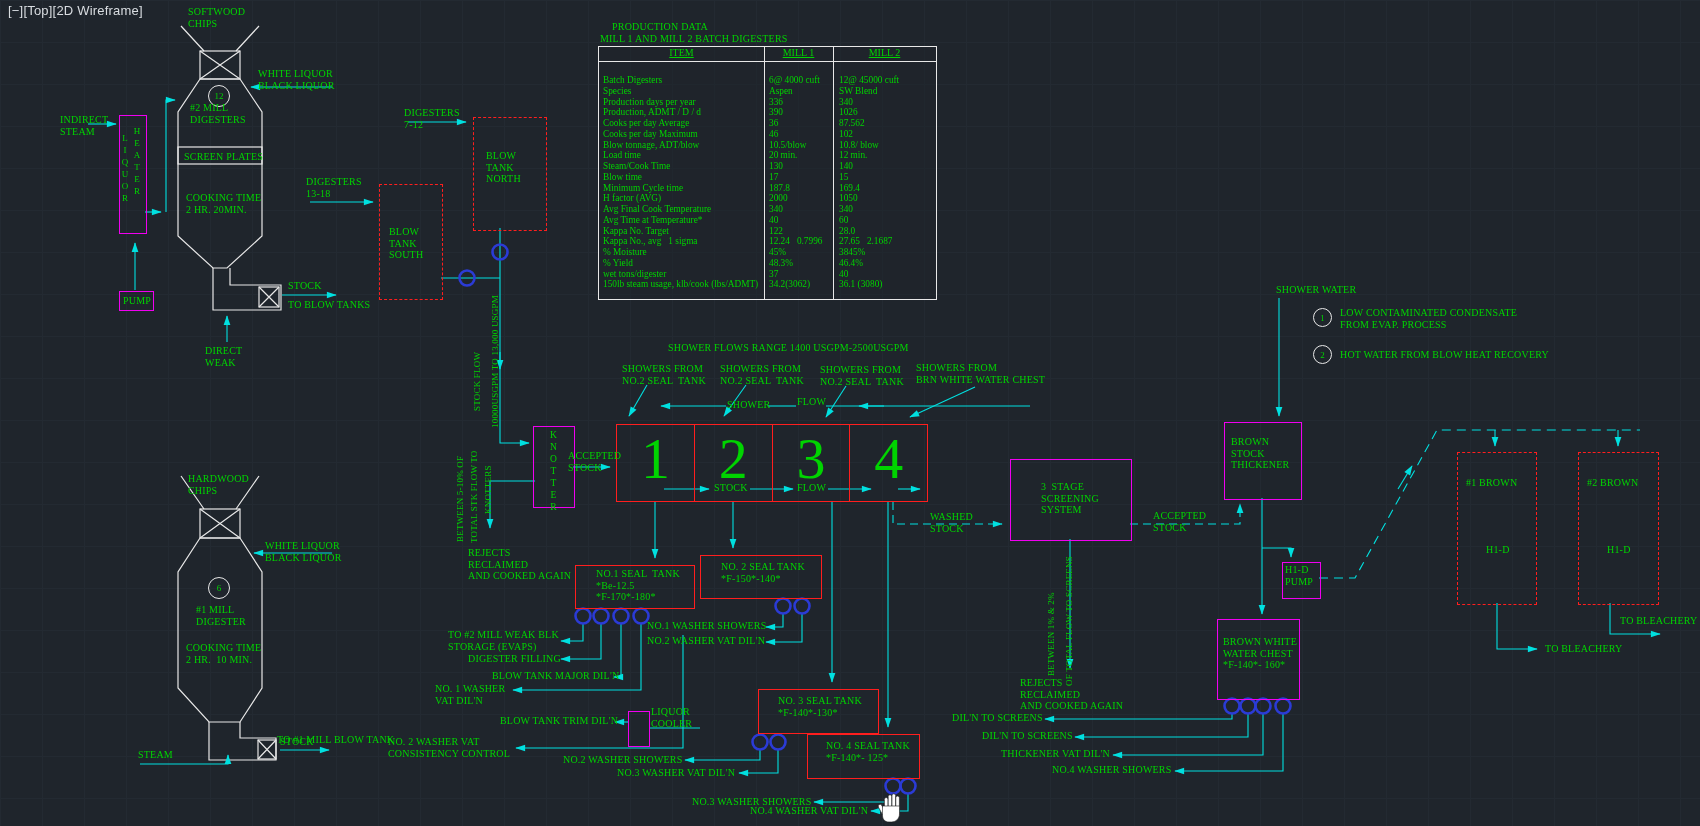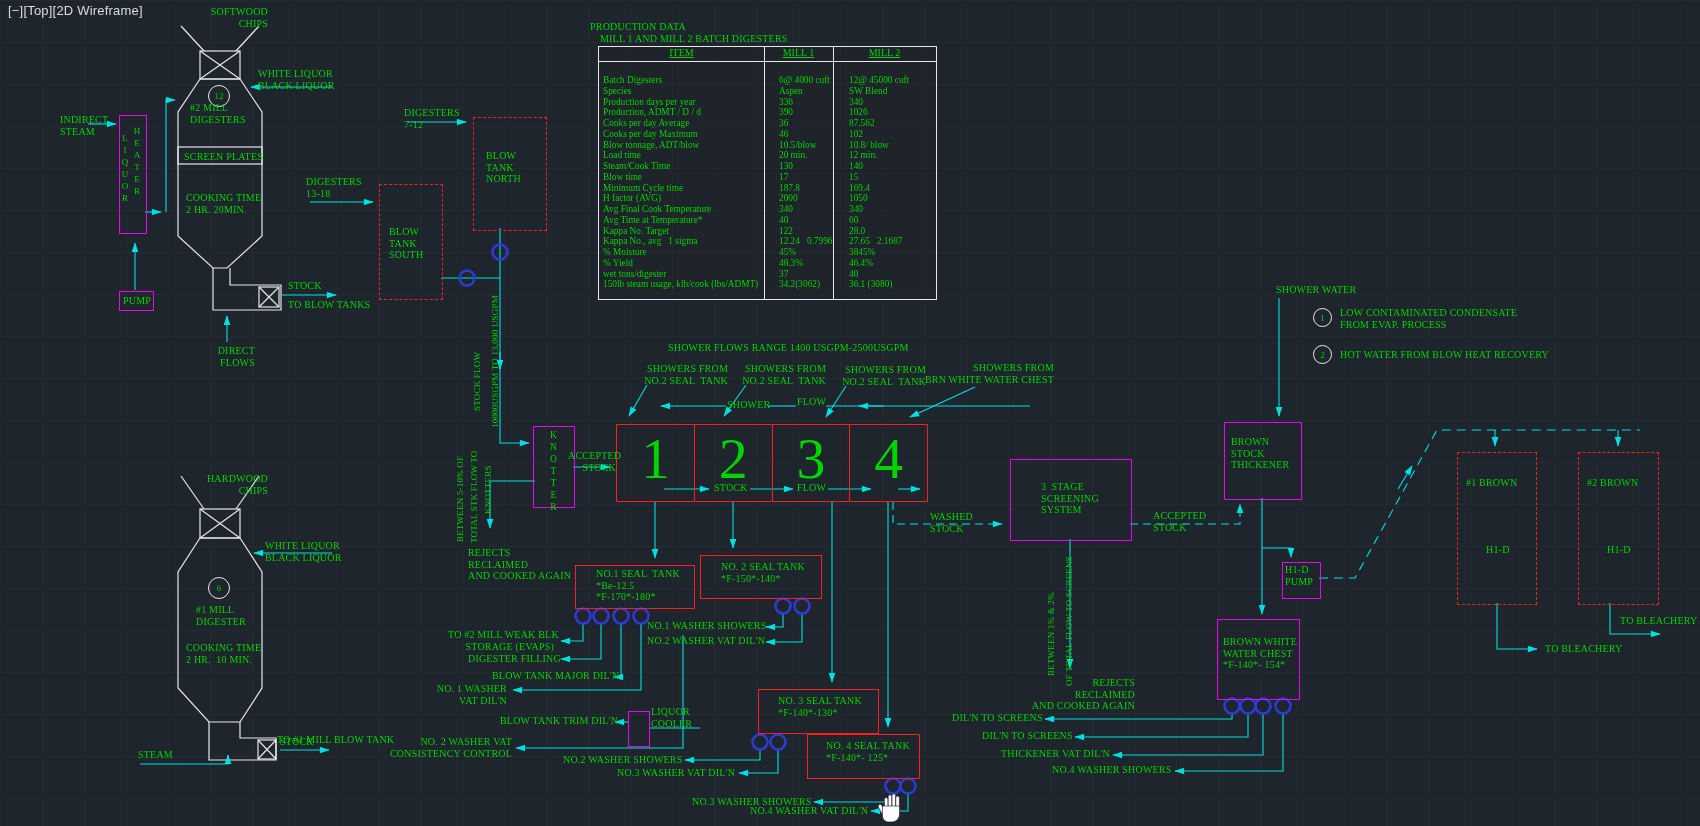--- a/index.html
+++ b/index.html
@@ -6,40 +6,40 @@
   #stage{position:relative;width:1700px;height:826px;overflow:hidden;
     background-color:#1f252c;
     background-image:
       linear-gradient(#232a32 1px,transparent 1px),
       linear-gradient(90deg,#232a32 1px,transparent 1px),
       linear-gradient(#28303a 1px,transparent 1px),
       linear-gradient(90deg,#28303a 1px,transparent 1px);
     background-size:42px 42px,42px 42px,210px 210px,210px 210px;
     font-family:"Liberation Serif",serif;}
   .lb{position:absolute;font:10px "Liberation Serif",serif;color:#00d400;white-space:pre;line-height:1.15;letter-spacing:.2px;z-index:5}
-  .c{text-align:right}
+  .c{text-align:left}
   .w{color:#d9dde1;font-family:"Liberation Sans",sans-serif}
   .v{writing-mode:vertical-rl;transform:rotate(180deg);font-size:9px}
   .st{writing-mode:vertical-lr;text-orientation:upright;letter-spacing:2px;line-height:1}
   .bx{position:absolute;z-index:3}
   .mag{border:1px solid #f000f0}
   .red{border:1px solid #ff1e1e}
   .redd{border:1px dashed #ff1e1e}
   .wht{border:1px solid #e8e8e8}
   .circ{position:absolute;border:1px solid #e8e8e8;border-radius:50%;color:#00d400;
         font:9px "Liberation Serif",serif;display:flex;align-items:center;justify-content:center;z-index:5}
   .wcell{width:77px;height:76px;text-align:center;line-height:80px;font:58px "Liberation Serif",serif;color:#00d400;border-right:1px solid #ff1e1e}
   .wcell:last-child{border-right:none}
   #ptable{background:rgba(31,37,44,.55)}
   .thead{display:flex;border-bottom:1px solid #e8e8e8;height:14px;position:relative;z-index:2}
   .th{color:#00d400;text-align:center;text-decoration:underline;font:10px "Liberation Serif",serif}
   .tbody{padding-top:13px;position:relative;z-index:2}
   .trow{display:flex;height:10.75px;font:9.3px "Liberation Serif",serif;color:#00d400;white-space:pre}
   .trow span:nth-child(1){width:161px;padding-left:4px;overflow:hidden}
-  .trow span:nth-child(2){width:64px;padding-left:15px;overflow:hidden}
+  .trow span:nth-child(2){width:64px;padding-left:5px;overflow:hidden}
   .trow span:nth-child(3){padding-left:6px;overflow:hidden}
   .tvline{position:absolute;top:0;bottom:0;width:1px;background:#e8e8e8;z-index:1}
   svg{position:absolute;left:0;top:0;z-index:2}
 </style>
 </head>
 <body>
 
 <div id="stage">
 
   <div class="lb w" style="left:8px;top:4px;font-size:13px">[−][Top][2D Wireframe]</div>
@@ -179,21 +179,21 @@
   <div class="bx red" style="left:758px;top:689px;width:119px;height:43px"></div>
   <div class="bx red" style="left:807px;top:734px;width:111px;height:43px"></div>
   <div class="bx mag" style="left:628px;top:711px;width:20px;height:34px"></div>
   <div class="bx mag" style="left:1010px;top:459px;width:120px;height:80px"></div>
   <div class="bx mag" style="left:1224px;top:422px;width:76px;height:76px"></div>
   <div class="bx mag" style="left:1282px;top:562px;width:37px;height:35px"></div>
   <div class="bx mag" style="left:1217px;top:619px;width:81px;height:79px"></div>
   <div class="bx redd" style="left:1457px;top:452px;width:78px;height:151px"></div>
   <div class="bx redd" style="left:1578px;top:452px;width:79px;height:151px"></div>
 
-  <div class="lb" style="left:590px;top:21px">PRODUCTION DATA</div>
+  <div class="lb" style="left:612px;top:21px">PRODUCTION DATA</div>
   <div class="lb" style="left:600px;top:33px">MILL 1 AND MILL 2 BATCH DIGESTERS</div>
   <div class="bx wht" id="ptable" style="left:598px;top:46px;width:337px;height:252px">
     <i class="tvline" style="left:165px"></i>
       <i class="tvline" style="left:234px"></i>
     <div class="thead">
       <span class="th" style="width:165px">ITEM</span>
       <span class="th" style="width:69px">MILL 1</span>
       <span class="th" style="width:103px">MILL 2</span>
     </div>
     <div class="tbody">
@@ -238,21 +238,21 @@
   <div class="lb" style="left:186px;top:192px">COOKING TIME
 2 HR. 20MIN.</div>
   <div class="lb" style="left:60px;top:114px">INDIRECT
 STEAM</div>
   <div class="lb st" style="left:120px;top:133px;font-size:9px">LIQUOR</div>
   <div class="lb st" style="left:132px;top:126px;font-size:9px">HEATER</div>
   <div class="lb" style="left:123px;top:295px">PUMP</div>
   <div class="lb" style="left:288px;top:280px">STOCK</div>
   <div class="lb" style="left:288px;top:299px">TO BLOW TANKS</div>
   <div class="lb c" style="left:205px;top:345px;width:50px">DIRECT
-FLOWS</div>
+WEAK</div>
   <div class="lb" style="left:404px;top:107px">DIGESTERS
 7-12</div>
   <div class="lb" style="left:486px;top:150px">BLOW
 TANK
 NORTH</div>
   <div class="lb" style="left:306px;top:176px">DIGESTERS
 13-18</div>
   <div class="lb" style="left:389px;top:226px">BLOW
 TANK
 SOUTH</div>
@@ -293,21 +293,21 @@
 RECLAIMED
 AND COOKED AGAIN</div>
   <div class="lb" style="left:1276px;top:284px">SHOWER WATER</div>
   <div class="lb" style="left:1231px;top:436px">BROWN
 STOCK
 THICKENER</div>
   <div class="lb" style="left:1285px;top:564px">H1-D
 PUMP</div>
   <div class="lb" style="left:1223px;top:636px">BROWN WHITE
 WATER CHEST
-*F-140*- 154*</div>
+*F-140*- 160*</div>
   <div class="lb" style="left:1466px;top:477px">#1 BROWN</div>
   <div class="lb" style="left:1486px;top:544px">H1-D</div>
   <div class="lb" style="left:1587px;top:477px">#2 BROWN</div>
   <div class="lb" style="left:1607px;top:544px">H1-D</div>
   <div class="lb" style="left:1620px;top:615px">TO BLEACHERY</div>
   <div class="lb" style="left:1545px;top:643px">TO BLEACHERY</div>
   <div class="lb" style="left:952px;top:712px">DIL'N TO SCREENS</div>
   <div class="lb" style="left:982px;top:730px">DIL'N TO SCREENS</div>
   <div class="lb" style="left:1001px;top:748px">THICKENER VAT DIL'N</div>
   <div class="lb" style="left:1052px;top:764px">NO.4 WASHER SHOWERS</div>

